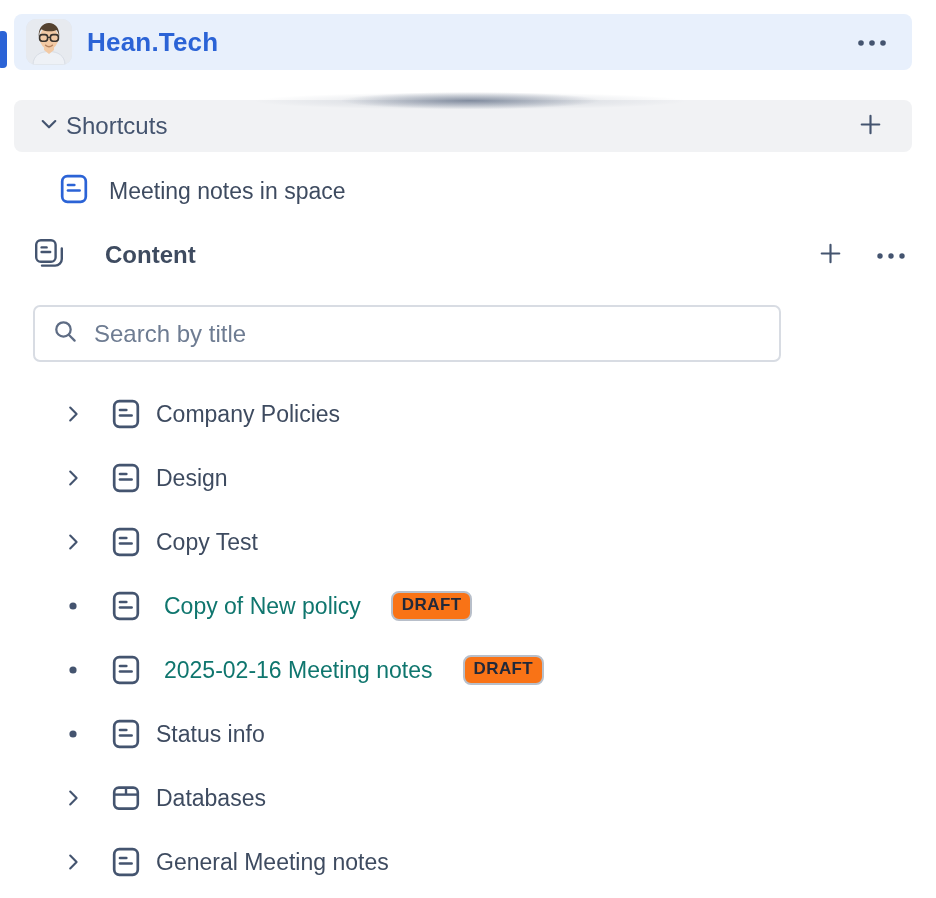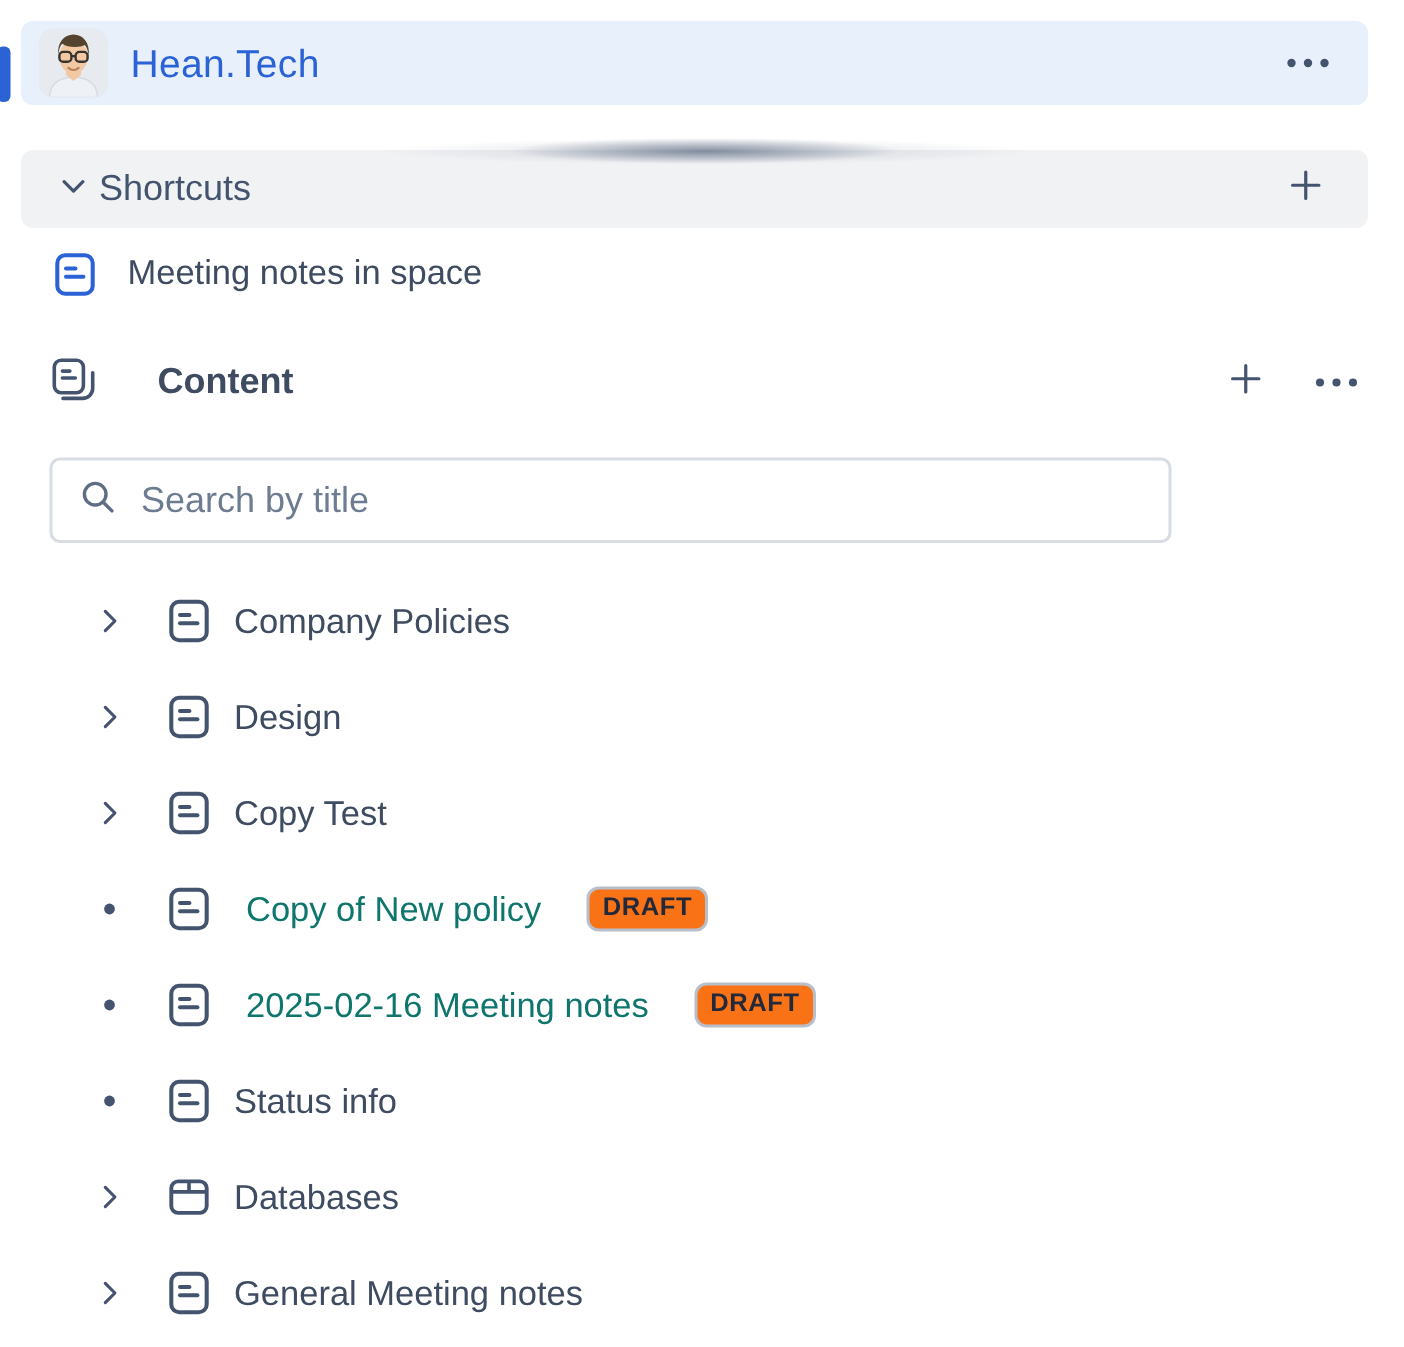--- a/index.html
+++ b/index.html
@@ -21,21 +21,21 @@
   .accent-bar {
     position:absolute; left:-2px; top:31px; width:9px; height:37px;
     background:#2B63D6; border-radius:4px; z-index:3;
   }
   .avatar {
     width:46px; height:46px; border-radius:10px; overflow:hidden; flex:0 0 auto;
     box-shadow:0 0 0 1px rgba(9,30,66,.06) inset;
   }
   .avatar svg { display:block; }
   .space-title {
-    margin-left:15px; font-size:26px; font-weight:400; color:#2B63D6;
+    margin-left:15px; font-size:26px; font-weight:700; color:#2B63D6;
     letter-spacing:.2px;
   }
   .header-more { margin-left:auto; display:flex; align-items:center; padding:6px 2px; cursor:pointer; }
 
   
   .shortcuts-bar {
     position:absolute; left:14px; top:100px; width:898px; height:52px;
     background:#F1F2F4; border-radius:8px;
     display:flex; align-items:center; padding:0 24px 0 22px;
   }
@@ -47,21 +47,21 @@
     pointer-events:none;
   }
   .scroll-shadow.wide {
     left:180px; width:580px; height:26px; top:88px;
     background:radial-gradient(ellipse 50% 45% at 50% 50%, rgba(23,43,77,.16), rgba(23,43,77,0) 75%);
   }
 
   
   .shortcut-item {
     position:absolute; left:0; top:168px; width:936px; height:46px;
-    display:flex; padding-left:36px; cursor:pointer;
+    display:flex; align-items:center; padding-left:60px; cursor:pointer;
   }
   .shortcut-label { margin-left:21px; font-size:23px; font-weight:500; color:#3E4B60; }
 
   
   .content-row {
     position:absolute; left:0; top:233px; width:936px; height:44px;
     display:flex; align-items:center; padding:0 26px 0 34px;gap:25px;
   }
   .content-title { margin-left:16px; font-size:24px; font-weight:700; color:#3E4B60; }
   .content-actions { margin-left:auto; display:flex; align-items:center; gap:24px; }

